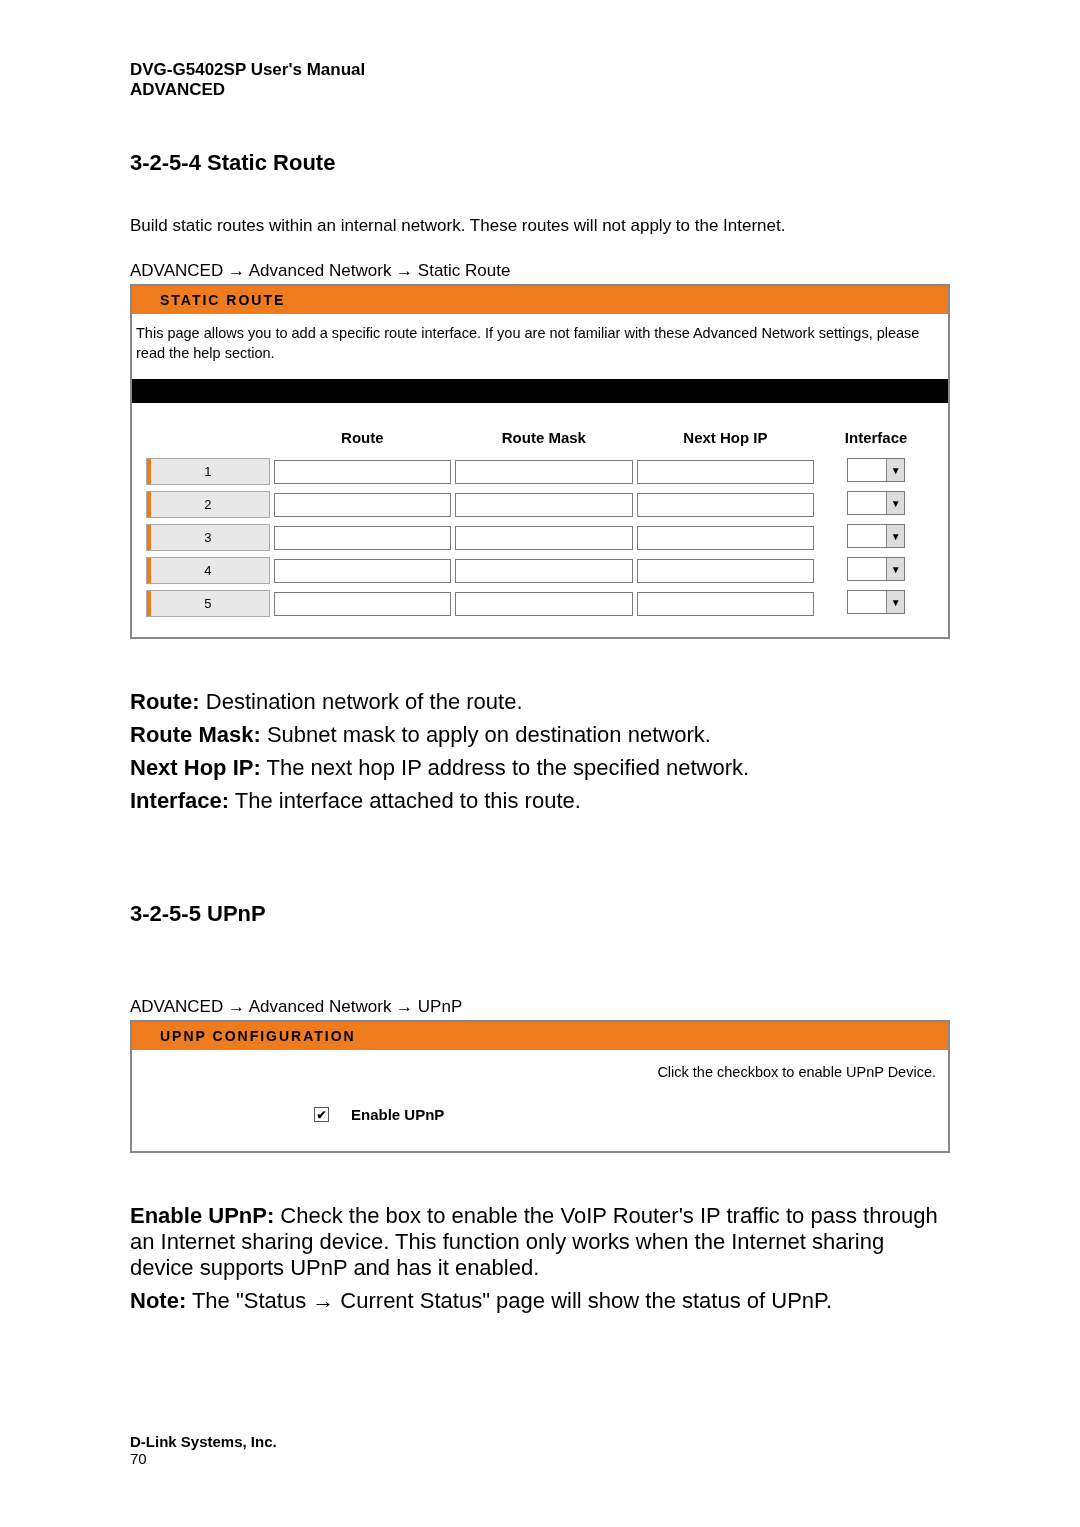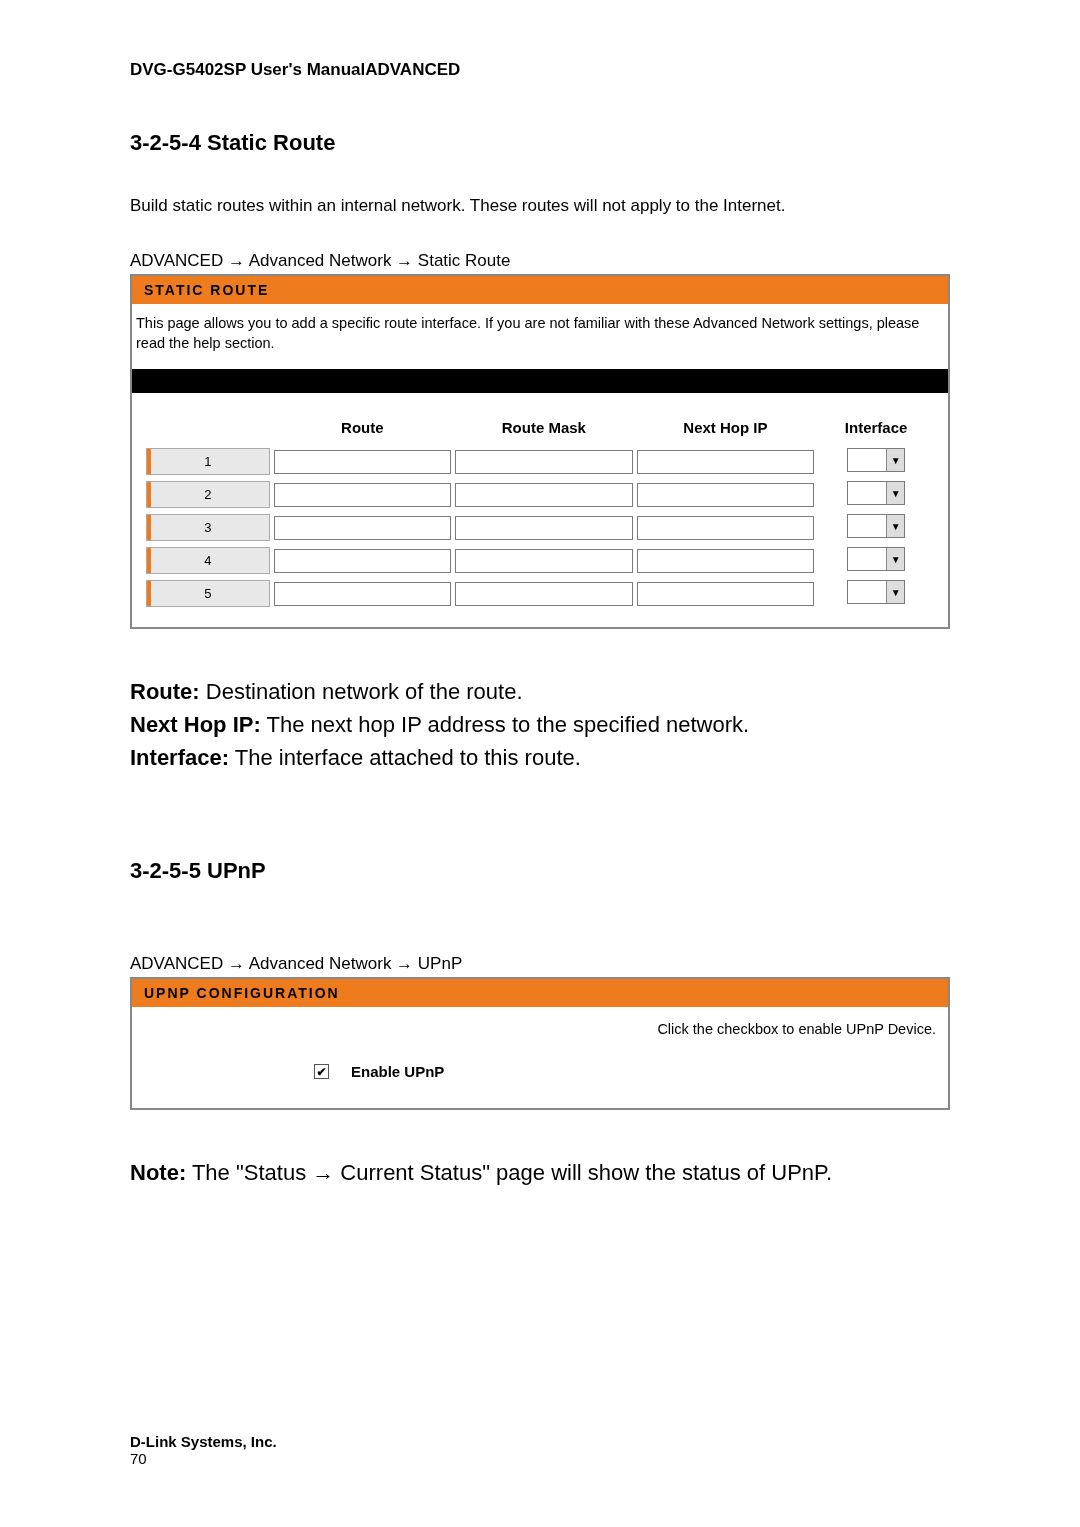--- a/index.html
+++ b/index.html
@@ -9,49 +9,51 @@
     width: 1080px;
     height: 1527px;
     position: relative;
     color: #000;
   }
   .page {
     padding: 60px 130px 0 130px;
   }
   .top-header {
     display: flex;
+    justify-content: space-between;
     font-weight: bold;
     font-size: 17px;
     margin-bottom: 50px;
+    flex-direction: column;
   }
   .section-heading {
     font-weight: bold;
     font-size: 22px;
     margin-bottom: 40px;
   }
   .body-text {
     font-size: 17px;
-    margin-bottom: 35px;
+    margin-bottom: 25px;
   }
   .breadcrumb {
     font-size: 17px;
     margin-bottom: 3px;
   }
   
   .panel {
     border: 2px solid #888;
     background: #fff;
   }
   .panel-header {
     background: #ee7b1d;
     color: #000;
     font-weight: bold;
     letter-spacing: 2px;
     font-size: 14px;
-    padding: 6px 12px;
+    padding: 6px 28px;
   }
   .panel-desc {
     padding: 10px 12px 16px 4px;
     font-size: 14.5px;
     line-height: 1.35;
   }
   .panel-blackbar {
     background: #000;
     height: 24px;
   }
@@ -247,20 +249,21 @@
             </tr>
           </tbody>
       </table>
     </div>
   </div>
 
   <div class="spacer50"></div>
 
   <div class="deflist">
     <p><b>Route:</b><span> Destination network of the route.</span></p>
+    <p><b>Route Mask:</b><span> Subnet mask to apply on destination network.</span></p>
     <p><b>Next Hop IP:</b><span> The next hop IP address to the specified network.</span></p>
     <p><b>Interface:</b><span> The interface attached to this route.</span></p>
   </div>
 
   <div class="spacer50"></div>
   <div class="spacer30"></div>
 
   <div class="section-heading">3-2-5-5 UPnP</div>
 
   <div class="spacer30"></div>
@@ -274,20 +277,21 @@
       <div class="upnp-enable-row">
         <span class="cb-box">✔</span>
         <span>Enable UPnP</span>
       </div>
     </div>
   </div>
 
   <div class="spacer50"></div>
 
   <div class="deflist">
+    <p><b>Enable UPnP:</b><span> Check the box to enable the VoIP Router's IP traffic to pass through an Internet sharing device. This function only works when the Internet sharing device supports UPnP and has it enabled.</span></p>
     <p><b>Note:</b><span> The "Status → Current Status" page will show the status of UPnP.</span></p>
   </div>
 
 </div>
 
 <div class="footer">
   <b>D-Link Systems, Inc.</b>
   <span>70</span>
 </div>
 

